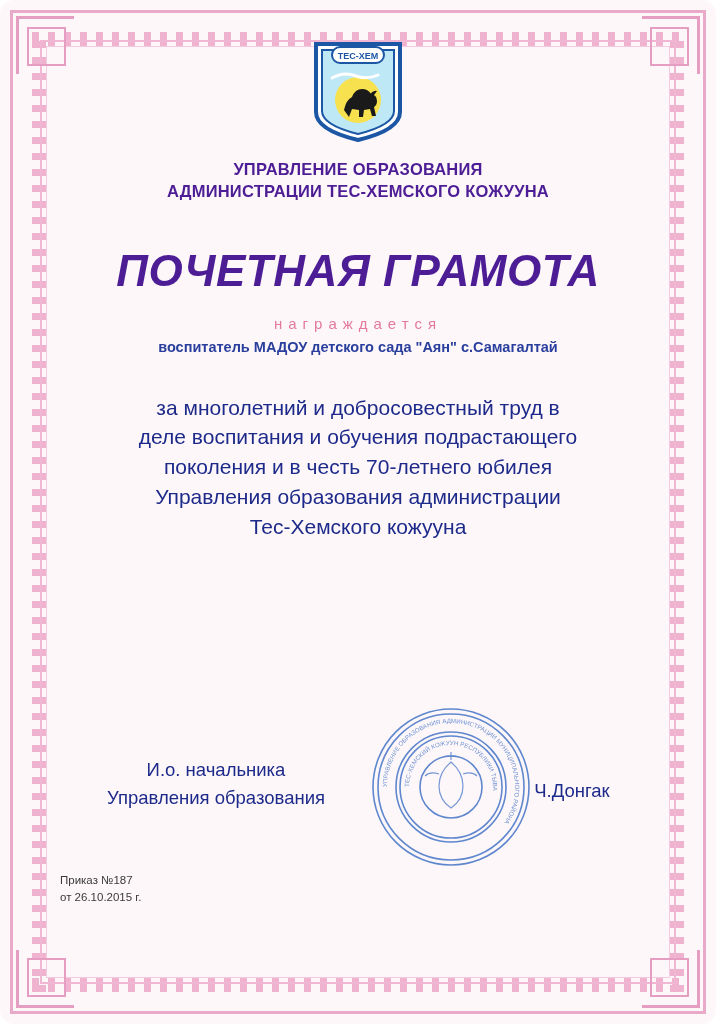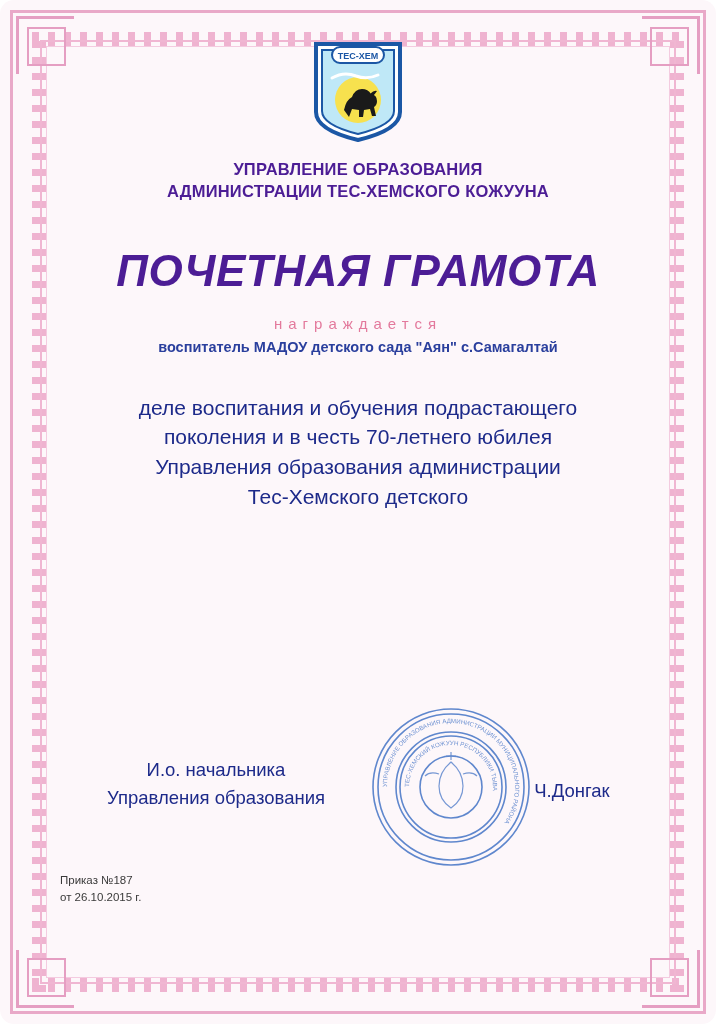--- a/index.html
+++ b/index.html
@@ -235,24 +235,25 @@
       <div>АДМИНИСТРАЦИИ ТЕС-ХЕМСКОГО КОЖУУНА</div>
     </div>
 
     <div class="title">ПОЧЕТНАЯ ГРАМОТА</div>
 
     <div class="awarded">награждается</div>
 
     <div class="recipient-role">воспитатель МАДОУ детского сада "Аян" с.Самагалтай</div>
 
     <div class="reason">
+      <div>за многолетний и добросовестный труд в</div>
       <div>деле воспитания и обучения подрастающего</div>
       <div>поколения и в честь 70-летнего юбилея</div>
       <div>Управления образования администрации</div>
-      <div>Тес-Хемского детского</div>
+      <div>Тес-Хемского кожууна</div>
     </div>
 
     <div class="signature-block">
       <div class="sig-title">
         <div>И.о. начальника</div>
         <div>Управления образования</div>
       </div>
 
       <svg class="stamp" viewBox="0 0 170 170">
         <g fill="none" stroke="#3d6fc4" stroke-width="1.6">

